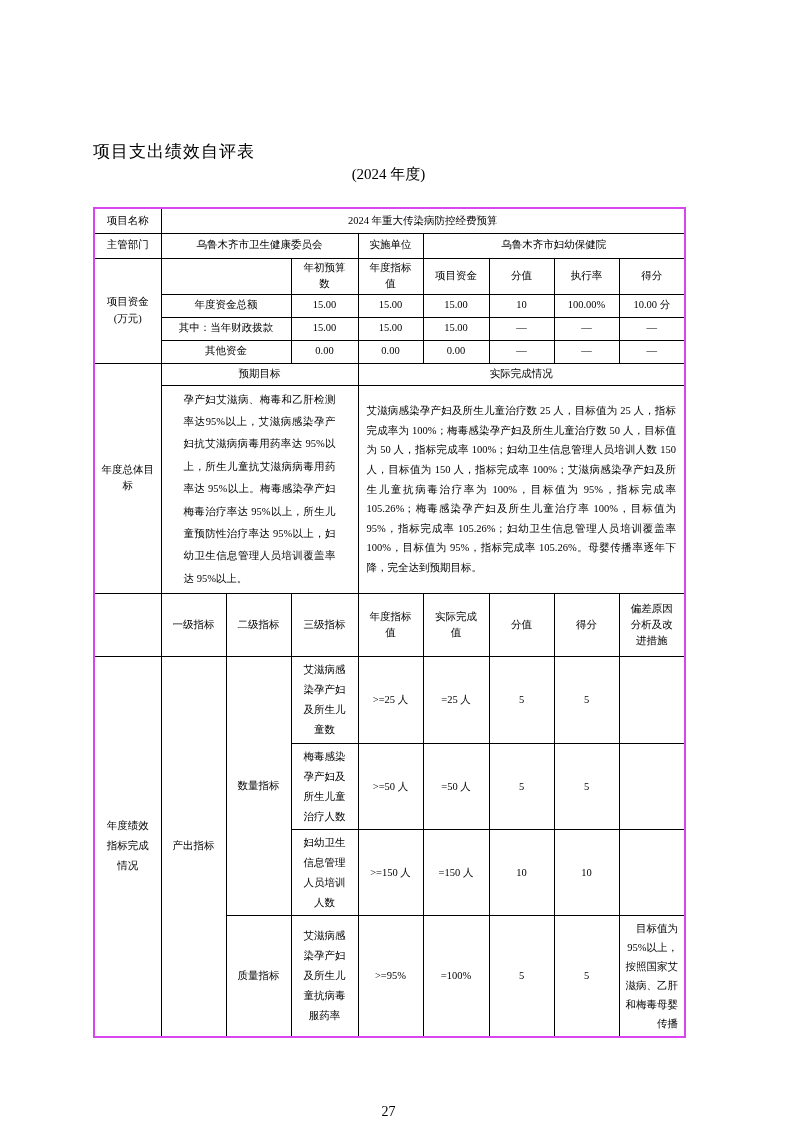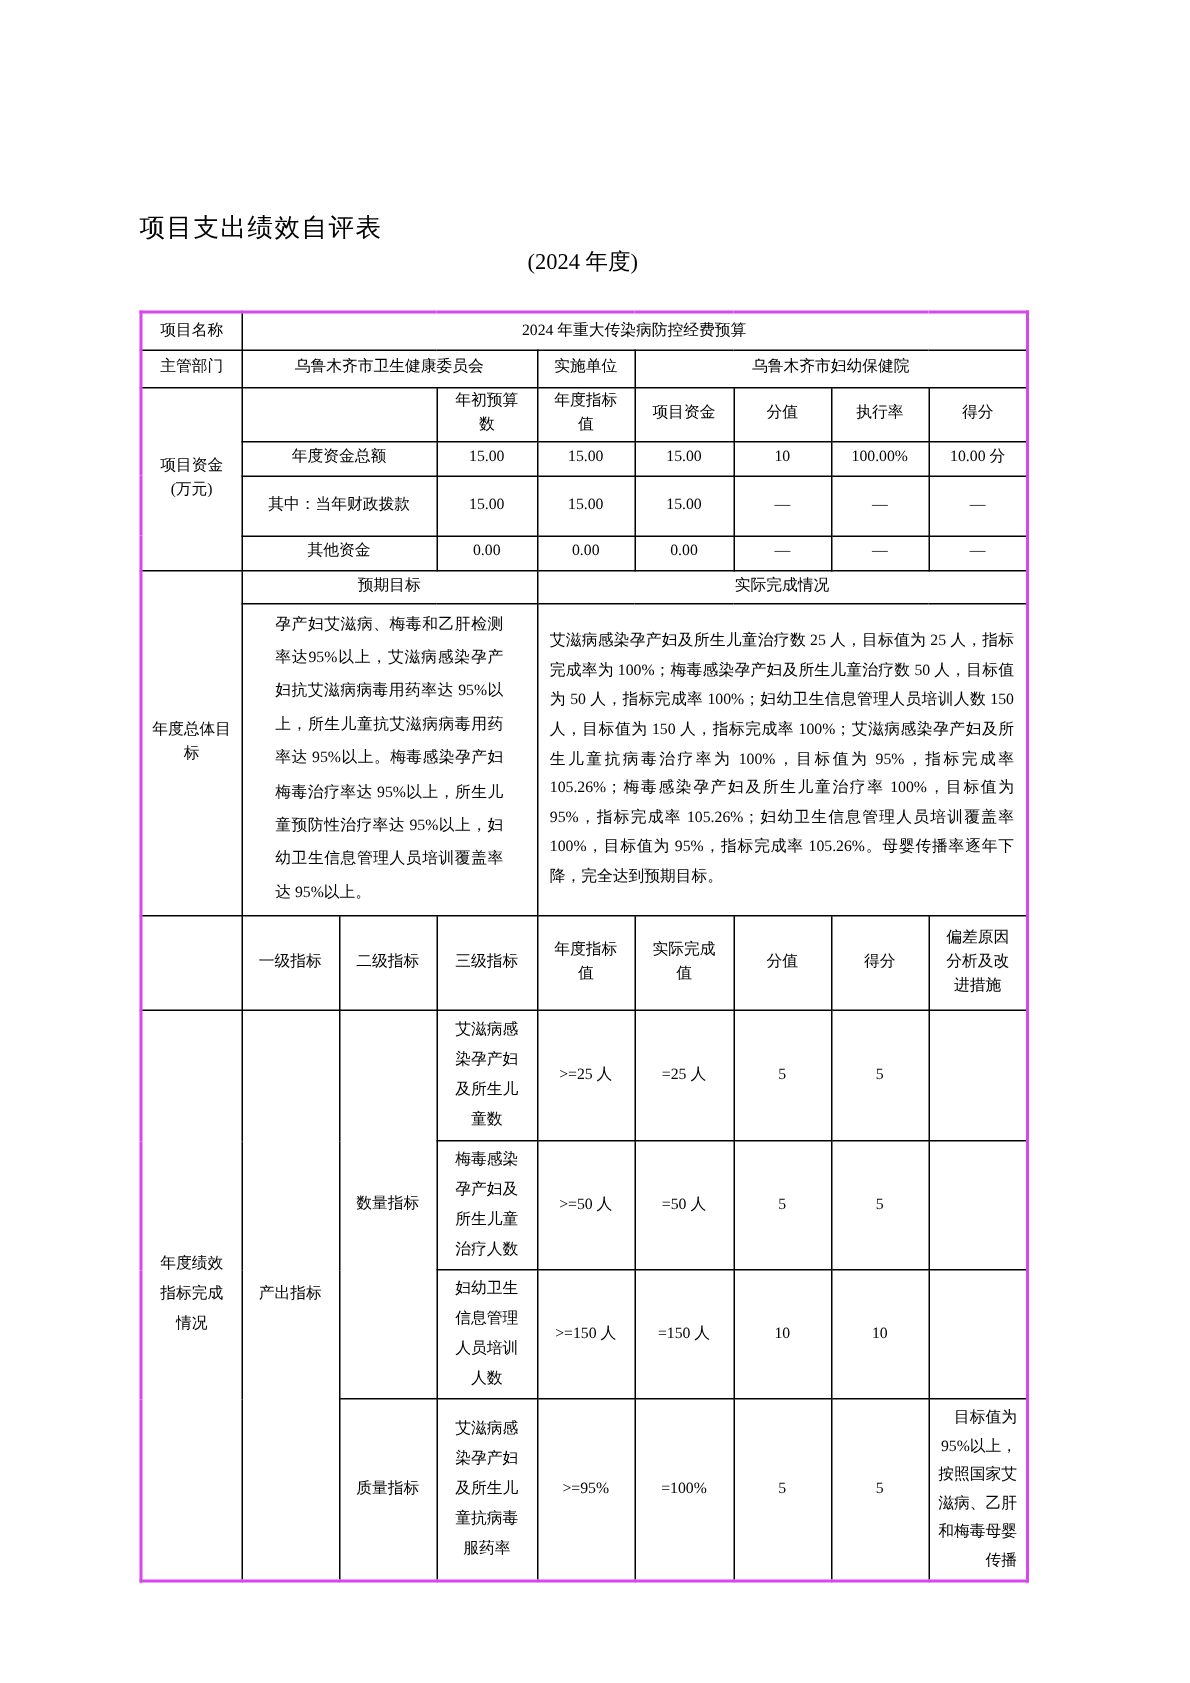--- a/index.html
+++ b/index.html
@@ -38,21 +38,21 @@
     padding:1px 3px;
     line-height:1.55;
     overflow:hidden;
   }
   
   col.c1{width:67px}col.c2{width:65px}col.c3{width:65px}
   col.c4{width:67px}col.c5{width:65px}col.c6{width:66px}
   col.c7{width:65px}col.c8{width:65px}col.c9{width:66px}
   
   tr.r1{height:25px}tr.r2{height:25px}tr.r3{height:36px}
-  tr.r4{height:23px}tr.r5{height:40px}tr.r6{height:23px}
+  tr.r4{height:23px}tr.r5{height:23px}tr.r6{height:23px}
   tr.r7{height:22px}tr.r8{height:157px}tr.r9{height:63px}
   tr.r10{height:87px}tr.r11{height:86px}tr.r12{height:86px}tr.r13{height:121px}
   .pre{white-space:pre-line;}
   .goal-left{
     text-align:justify;
     padding:3px 22px;
     line-height:22.4px;
     vertical-align:middle;
   }
   .goal-right{

